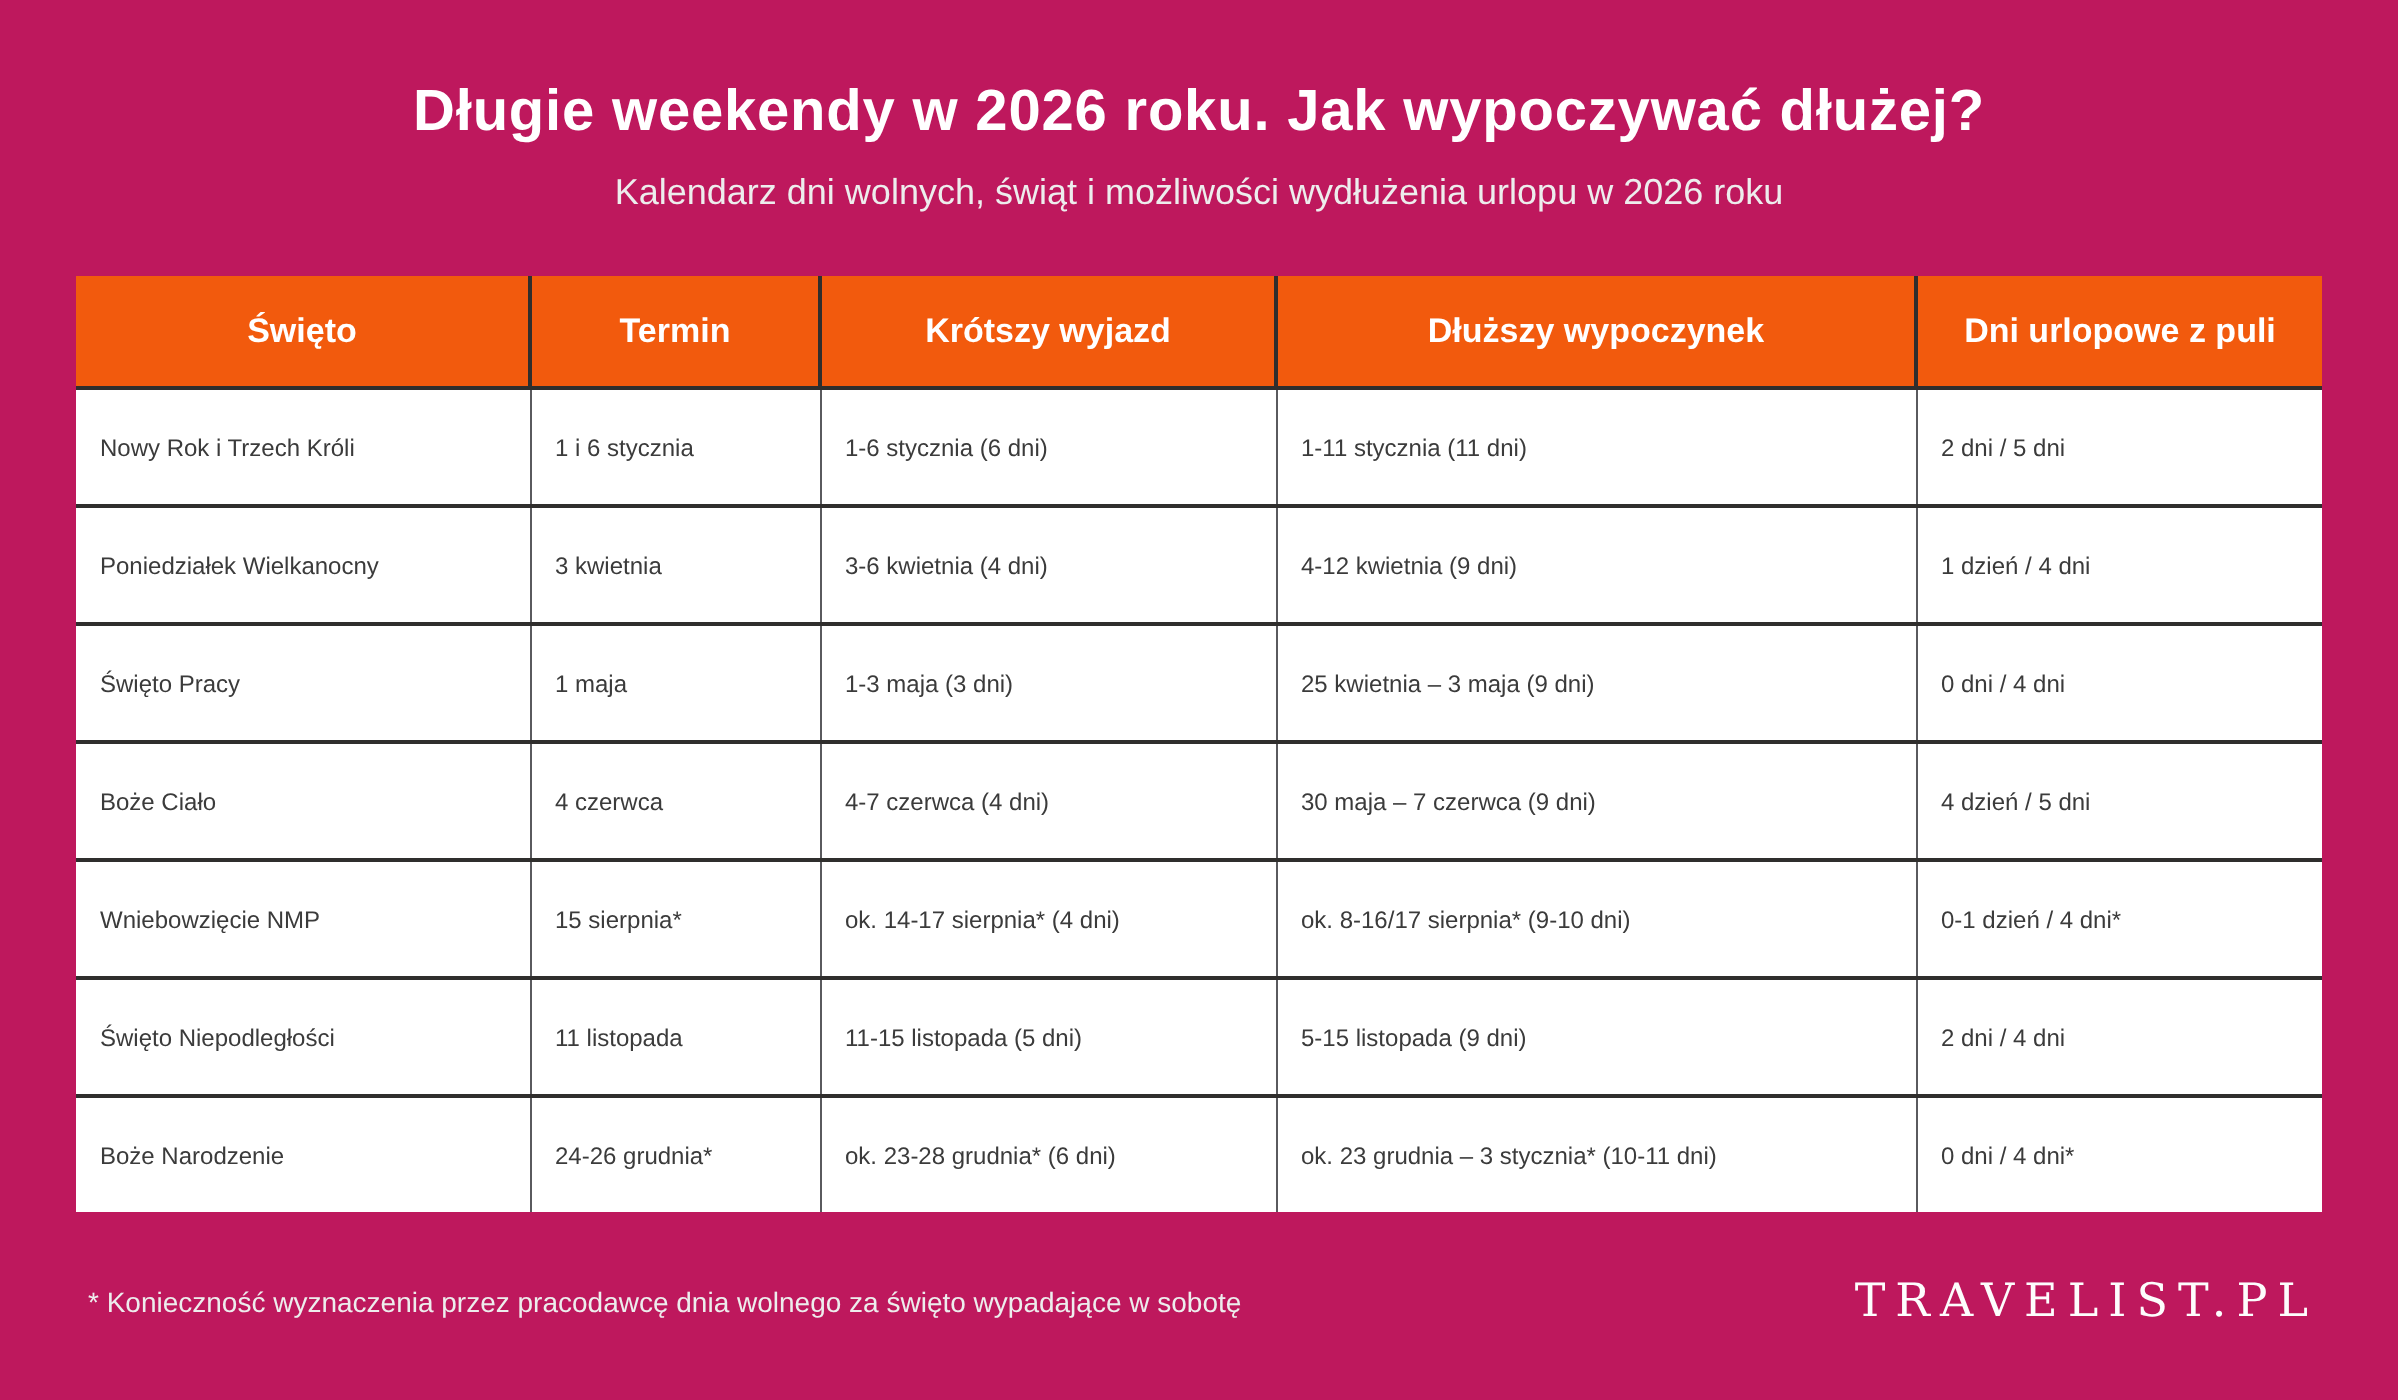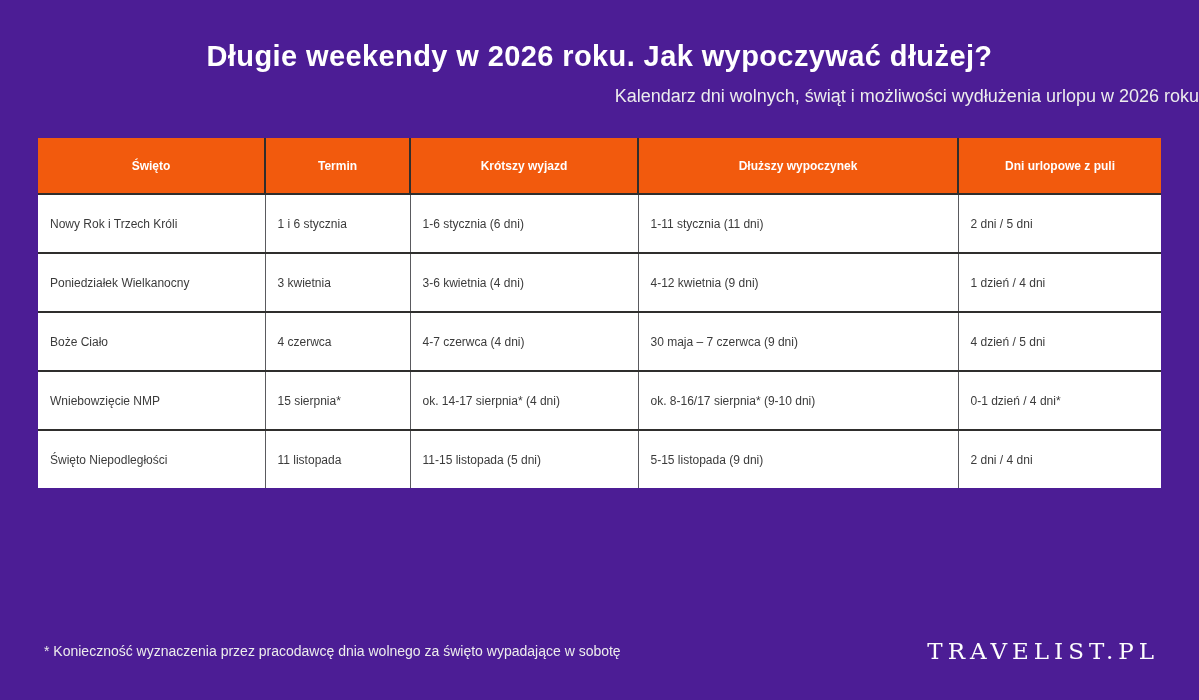--- a/index.html
+++ b/index.html
@@ -5,40 +5,40 @@
   html, body {
     margin: 0;
     padding: 0;
     background: #2F2E2D;
     font-family: "Liberation Sans", sans-serif;
   }
   .page {
     position: relative;
     width: 1199px;
     height: 700px;
-    background: #4c1d95;
+    background: #be185d;
     overflow: hidden;
   }
   .title {
     position: absolute;
     top: 40px;
     left: 0;
     width: 1199px;
     text-align: center;
     color: #FFFFFF;
     font-size: 29px;
     font-weight: bold;
     letter-spacing: 0.4px;
   }
   .subtitle {
     position: absolute;
     top: 86px;
     left: 0;
     width: 1199px;
-    text-align: right;
+    text-align: center;
     color: #EDEDED;
     font-size: 18px;
     font-weight: normal;
   }
   .table-wrap {
     position: absolute;
     left: 38px;
     top: 138px;
     width: 1123px;
   }
@@ -48,21 +48,21 @@
     width: 1123px;
   }
   col.c1 { width: 227px; }
   col.c2 { width: 145px; }
   col.c3 { width: 228px; }
   col.c4 { width: 320px; }
   col.c5 { width: 203px; }
   thead th {
     background: #F25A0D;
     color: #FFFFFF;
-    font-size: 12px;
+    font-size: 17px;
     font-weight: bold;
     height: 55px;
     text-align: center;
     border-left: 2px solid #2F2E2D;
     border-bottom: 2px solid #2F2E2D;
     padding: 0 6px;
     margin-top: 15px;
   }
   thead th:first-child { border-left: none; }
   tbody td {
@@ -132,39 +132,53 @@
             <td>2 dni / 5 dni</td>
           </tr>
           <tr>
             <td>Poniedziałek Wielkanocny</td>
             <td>3 kwietnia</td>
             <td>3-6 kwietnia (4 dni)</td>
             <td>4-12 kwietnia (9 dni)</td>
             <td>1 dzień / 4 dni</td>
           </tr>
           <tr>
+            <td>Święto Pracy</td>
+            <td>1 maja</td>
+            <td>1-3 maja (3 dni)</td>
+            <td>25 kwietnia – 3 maja (9 dni)</td>
+            <td>0 dni / 4 dni</td>
+          </tr>
+          <tr>
             <td>Boże Ciało</td>
             <td>4 czerwca</td>
             <td>4-7 czerwca (4 dni)</td>
             <td>30 maja – 7 czerwca (9 dni)</td>
             <td>4 dzień / 5 dni</td>
           </tr>
           <tr>
             <td>Wniebowzięcie NMP</td>
             <td>15 sierpnia*</td>
             <td>ok. 14-17 sierpnia* (4 dni)</td>
             <td>ok. 8-16/17 sierpnia* (9-10 dni)</td>
             <td>0-1 dzień / 4 dni*</td>
           </tr>
           <tr>
             <td>Święto Niepodległości</td>
             <td>11 listopada</td>
             <td>11-15 listopada (5 dni)</td>
             <td>5-15 listopada (9 dni)</td>
             <td>2 dni / 4 dni</td>
           </tr>
+          <tr>
+            <td>Boże Narodzenie</td>
+            <td>24-26 grudnia*</td>
+            <td>ok. 23-28 grudnia* (6 dni)</td>
+            <td>ok. 23 grudnia – 3 stycznia* (10-11 dni)</td>
+            <td>0 dni / 4 dni*</td>
+          </tr>
         </tbody>
     </table>
   </div>
 
   <div class="footnote">* Konieczność wyznaczenia przez pracodawcę dnia wolnego za święto wypadające w sobotę</div>
   <div class="logo">TRAVELIST.PL</div>
 </div>
 
 </body></html>

